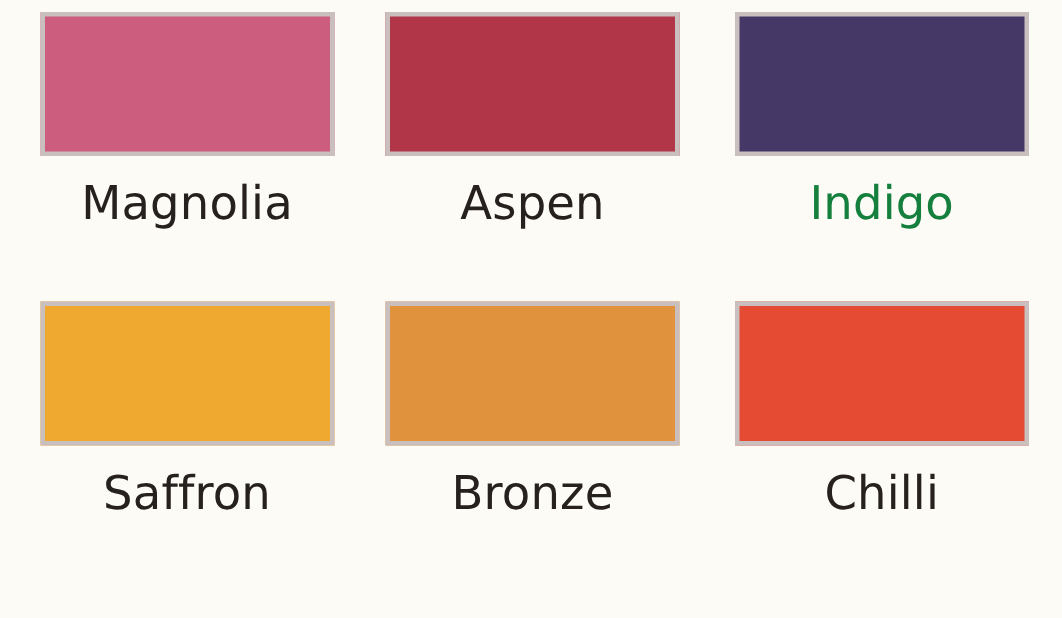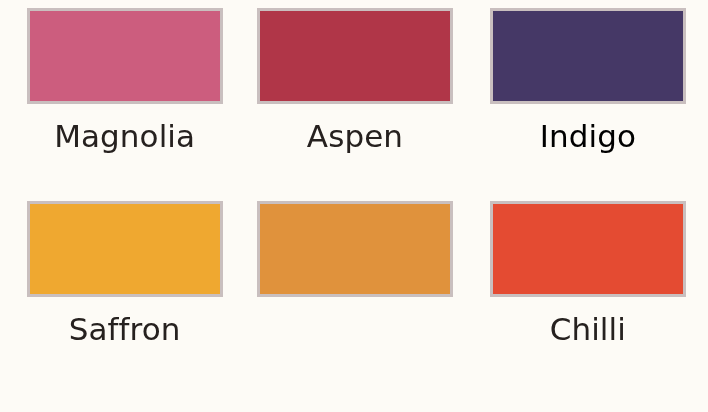--- a/index.html
+++ b/index.html
@@ -73,30 +73,31 @@
     <div class="swatch-label" style="color: rgb(38, 33, 31);">Magnolia</div>
   </div>
 
   <div class="swatch-cell col-2 row-1">
     <div class="swatch-chip" style="background-color: rgb(176, 54, 72); border-color: rgb(201, 191, 191);"></div>
     <div class="swatch-label" style="color: rgb(38, 33, 31);">Aspen</div>
   </div>
 
   <div class="swatch-cell col-3 row-1">
     <div class="swatch-chip" style="background-color: rgb(69, 56, 102); border-color: rgb(201, 191, 191);"></div>
-    <div class="swatch-label" style="color: #000000;">Indigo</div>
+    <div class="swatch-label" style="color: #15803d;">Indigo</div>
   </div>
 
   <div class="swatch-cell col-1 row-2">
     <div class="swatch-chip" style="background-color: rgb(239, 168, 48); border-color: rgb(201, 191, 191);"></div>
     <div class="swatch-label" style="color: rgb(38, 33, 31);">Saffron</div>
   </div>
 
   <div class="swatch-cell col-2 row-2">
     <div class="swatch-chip" style="background-color: rgb(224, 146, 60); border-color: rgb(201, 191, 191);"></div>
+    <div class="swatch-label" style="color: rgb(38, 33, 31);">Bronze</div>
   </div>
 
   <div class="swatch-cell col-3 row-2">
     <div class="swatch-chip" style="background-color: rgb(228, 75, 50); border-color: rgb(201, 191, 191);"></div>
     <div class="swatch-label" style="color: rgb(38, 33, 31);">Chilli</div>
   </div>
 
 </div>
 
 </body></html>

